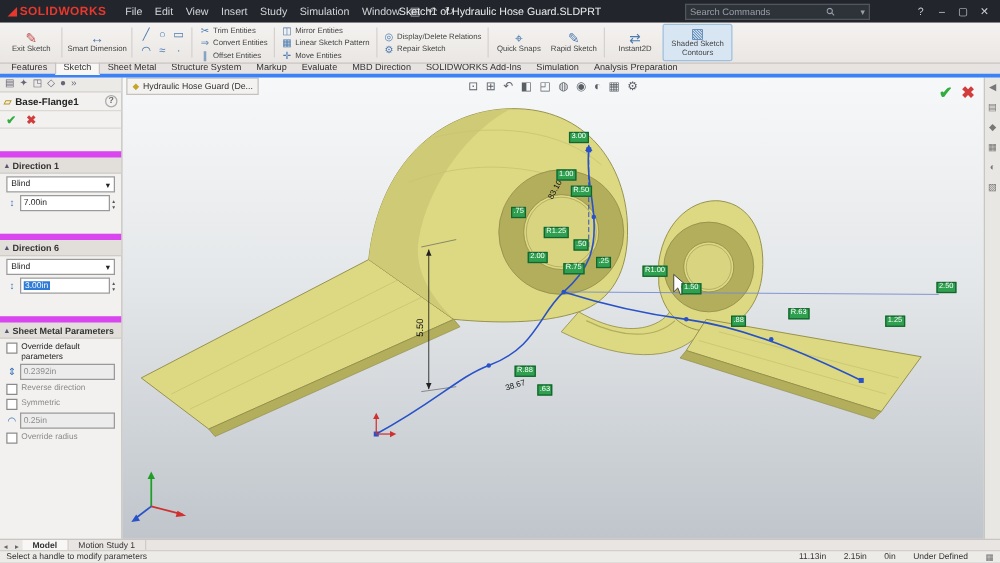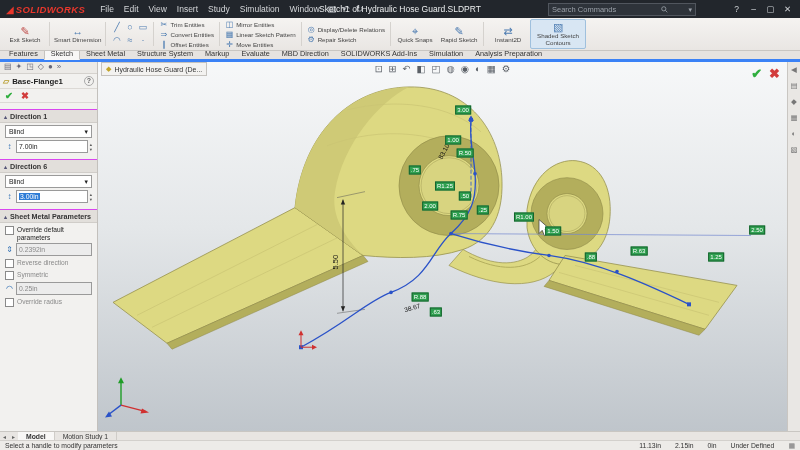--- a/index.html
+++ b/index.html
@@ -2,21 +2,21 @@
 <html><head>
 <meta charset="utf-8">
 <style>
   html,body{margin:0;padding:0;}
   body{width:800px;height:450px;overflow:hidden;font-family:"Liberation Sans",sans-serif;background:#d0d0d0;position:relative;font-size:9px;-webkit-font-smoothing:antialiased;}
   .app{position:absolute;inset:0;}
 
   
   .titlebar{position:absolute;top:0;left:0;right:0;height:18px;background:#22262c;display:flex;align-items:center;padding:0 4px;z-index:30;}
   .logo-mark{color:#e8372c;font-size:10px;margin:0 2px 0 2px;}
-  .logo{color:#e8372c;font-weight:700;font-size:9.5px;letter-spacing:.4px;margin-right:10px;font-style:italic;}
+  .logo{color:#e8372c;font-weight:700;font-size:9.5px;letter-spacing:.4px;margin-right:10px;}
   .menu{color:#d4d6d9;font-size:8.5px;padding:0 5px;cursor:default;}
   .qa-icon{color:#aeb2b8;font-size:9px;padding:0 3px;}
   .doc-title{position:absolute;left:50%;transform:translateX(-50%);color:#eceeef;font-size:8.5px;white-space:nowrap;}
   .searchbox{position:absolute;right:104px;top:3px;width:140px;height:11px;background:#2e333a;border:1px solid #51565e;display:flex;align-items:center;padding:0 3px;gap:20px;}
   .search-ph{color:#9aa0a8;font-size:7.5px;flex:1;}
   .search-dd{color:#9aa0a8;font-size:7px;}
   .winbtns{margin-left:auto;display:flex;align-items:center;}
   .win-btn{width:17px;text-align:center;color:#cfd2d6;font-size:8.5px;line-height:18px;}
 
   
@@ -40,21 +40,21 @@
 
   
   .pm{position:absolute;left:0;top:60px;width:97px;bottom:18px;background:#f2f1ef;border-right:1px solid #c3c0bc;z-index:20;}
   .pm-tabs{height:13px;display:flex;align-items:center;gap:4px;padding:0 4px;border-bottom:1px solid #d5d2ce;background:#eceae7;color:#667;font-size:8px;}
   .pm-title{height:14px;display:flex;align-items:center;gap:3px;padding:0 3px;border-bottom:1px solid #dcd9d5;font-size:7.8px;font-weight:bold;color:#222;}
   .pm-feat-ic{color:#b79b28;font-size:8px;}
   .pm-help{margin-left:auto;color:#666;font-size:7px;border:1px solid #aaa;border-radius:50%;width:8px;height:8px;line-height:8px;text-align:center;}
   .pm-okrow{height:13px;display:flex;align-items:center;gap:8px;padding:0 5px;border-bottom:1px solid #dcd9d5;}
   .ok{color:#2fae3e;font-size:9.5px;font-weight:bold;}
   .cancel{color:#d23c3c;font-size:9.5px;font-weight:bold;}
-  .pm-sec{height:12px;background:#e2dfdb;border-top:1px solid #d946ef;border-bottom:1px solid #d0cdc9;display:flex;align-items:center;gap:3px;font-size:7.2px;font-weight:bold;color:#333;padding:0 4px;margin-top:6px;}
+  .pm-sec{height:12px;background:#e2dfdb;border-top:5px solid #d946ef;border-bottom:1px solid #d0cdc9;display:flex;align-items:center;gap:3px;font-size:7.2px;font-weight:bold;color:#333;padding:0 4px;margin-top:18px;}
   .sec-chev{color:#557;font-size:6px;}
   .pm-combo{margin:2px 5px;height:11px;background:#fff;border:1px solid #9a9a9a;font-size:6.8px;color:#222;display:flex;align-items:center;justify-content:space-between;padding:0 3px;}
   .pm-row{display:flex;align-items:center;gap:2px;margin:2px 5px;}
   .pm-row-ic{width:9px;color:#2f6fb4;font-size:8px;text-align:center;}
   .pm-field{flex:1;height:11px;background:#fff;border:1px solid #9a9a9a;font-size:6.8px;color:#222;display:flex;align-items:center;padding:0 2px;overflow:hidden;}
   .pm-field.disabled{background:#ececec;color:#8a8a8a;}
   .pm-field .sel{background:#2e7cd6;color:#fff;padding:0 1px;}
   .spin{display:flex;flex-direction:column;font-size:4.5px;color:#555;line-height:5px;}
   .pm-check{display:flex;align-items:flex-start;gap:3px;margin:3px 5px 2px;font-size:6.6px;color:#222;line-height:7.5px;}
   .pm-check.dis{color:#8a8a8a;}

